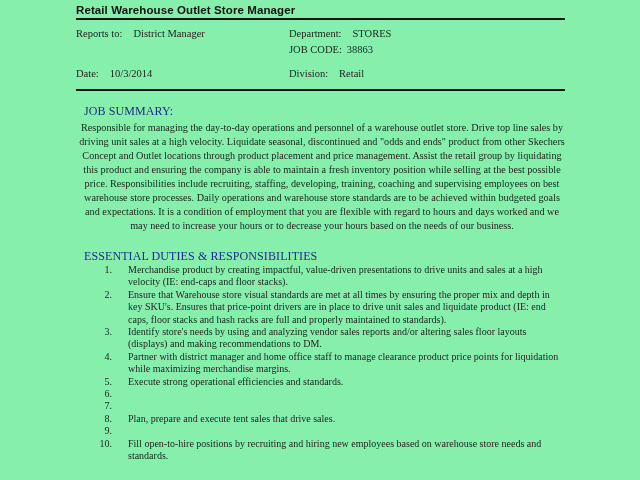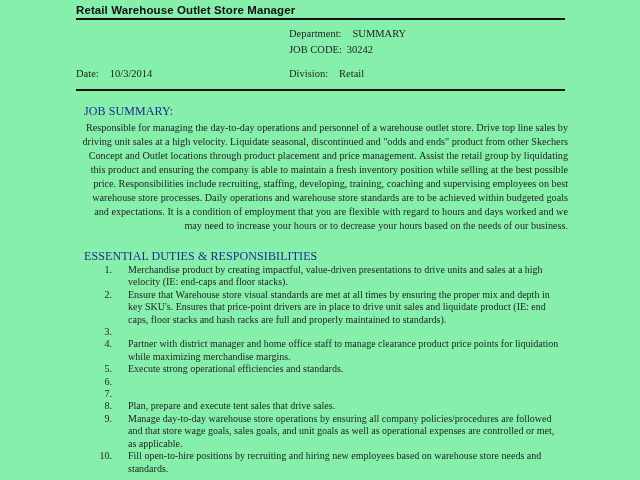--- a/index.html
+++ b/index.html
@@ -48,21 +48,21 @@
     font-size: 12px; line-height: 13px;
     color: #1f2b8e;
     letter-spacing: 0.1px;
   }
   .heading-summary { top: 105px; }
   .heading-duties  { top: 250px; }
   .summary-body {
     position: absolute; left: 76px; top: 121px;
     width: 492px;
     font-size: 10.2px; line-height: 14px;
-    text-align: right;
+    text-align: center;
   }
   .duties-list {
     position: absolute; left: 76px; top: 264px;
     width: 489px;
     font-size: 10px; line-height: 12.4px;
   }
   .duty-item { display: flex; align-items: flex-start; }
   .duty-num {
     flex: none; width: 36px;
     text-align: right;
@@ -73,25 +73,28 @@
   }
 </style>
 </head>
 <body>
 
 <div class="doc">
 
   <div class="title">Retail Warehouse Outlet Store Manager</div>
   <div class="rule rule-title"></div>
 
+  <div class="hdr-row hdr-left row-1">
+    <span class="lbl">Reports to:</span><span class="val">District Manager</span>
+  </div>
   <div class="hdr-row hdr-right row-1">
-    <span class="lbl">Department:</span><span class="val">SUMMARY</span>
+    <span class="lbl">Department:</span><span class="val">STORES</span>
   </div>
   <div class="hdr-row hdr-right row-2">
-    <span class="lbl">JOB CODE:</span><span class="val val-tight">30242</span>
+    <span class="lbl">JOB CODE:</span><span class="val val-tight">38863</span>
   </div>
   <div class="hdr-row hdr-left row-3">
     <span class="lbl">Date:</span><span class="val">10/3/2014</span>
   </div>
   <div class="hdr-row hdr-right row-3">
     <span class="lbl">Division:</span><span class="val">Retail</span>
   </div>
 
   <div class="rule rule-mid"></div>
 
@@ -104,20 +107,21 @@
     <div class="duty-item">
       <span class="duty-num">1.</span>
       <span class="duty-text">Merchandise product by creating impactful, value-driven presentations to drive units and sales at a high velocity (IE: end-caps and floor stacks).</span>
     </div>
     <div class="duty-item">
       <span class="duty-num">2.</span>
       <span class="duty-text">Ensure that Warehouse store visual standards are met at all times by ensuring the proper mix and depth in key SKU's. Ensures that price-point drivers are in place to drive unit sales and liquidate product (IE: end caps, floor stacks and hash racks are full and properly maintained to standards).</span>
     </div>
     <div class="duty-item">
       <span class="duty-num">3.</span>
+      <span class="duty-text">Identify store's needs by using and analyzing vendor sales reports and/or altering sales floor layouts (displays) and making recommendations to DM.</span>
     </div>
     <div class="duty-item">
       <span class="duty-num">4.</span>
       <span class="duty-text">Partner with district manager and home office staff to manage clearance product price points for liquidation while maximizing merchandise margins.</span>
     </div>
     <div class="duty-item">
       <span class="duty-num">5.</span>
       <span class="duty-text">Execute strong operational efficiencies and standards.</span>
     </div>
     <div class="duty-item">
@@ -125,21 +129,20 @@
     </div>
     <div class="duty-item">
       <span class="duty-num">7.</span>
     </div>
     <div class="duty-item">
       <span class="duty-num">8.</span>
       <span class="duty-text">Plan, prepare and execute tent sales that drive sales.</span>
     </div>
     <div class="duty-item">
       <span class="duty-num">9.</span>
-      <span class="duty-text">Manage day-to-day warehouse store operations by ensuring all company policies/procedures are followed and that store wage goals, sales goals, and unit goals as well as operational expenses are controlled or met, as applicable.</span>
     </div>
     <div class="duty-item">
       <span class="duty-num">10.</span>
       <span class="duty-text">Fill open-to-hire positions by recruiting and hiring new employees based on warehouse store needs and standards.</span>
     </div>
   </div>
 
 </div>
 
 </body></html>

